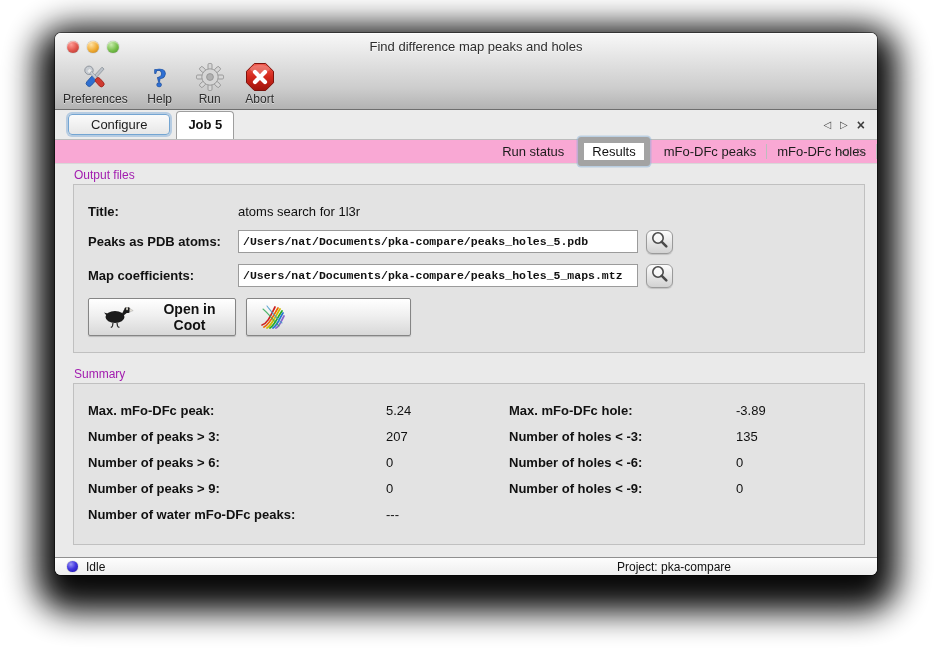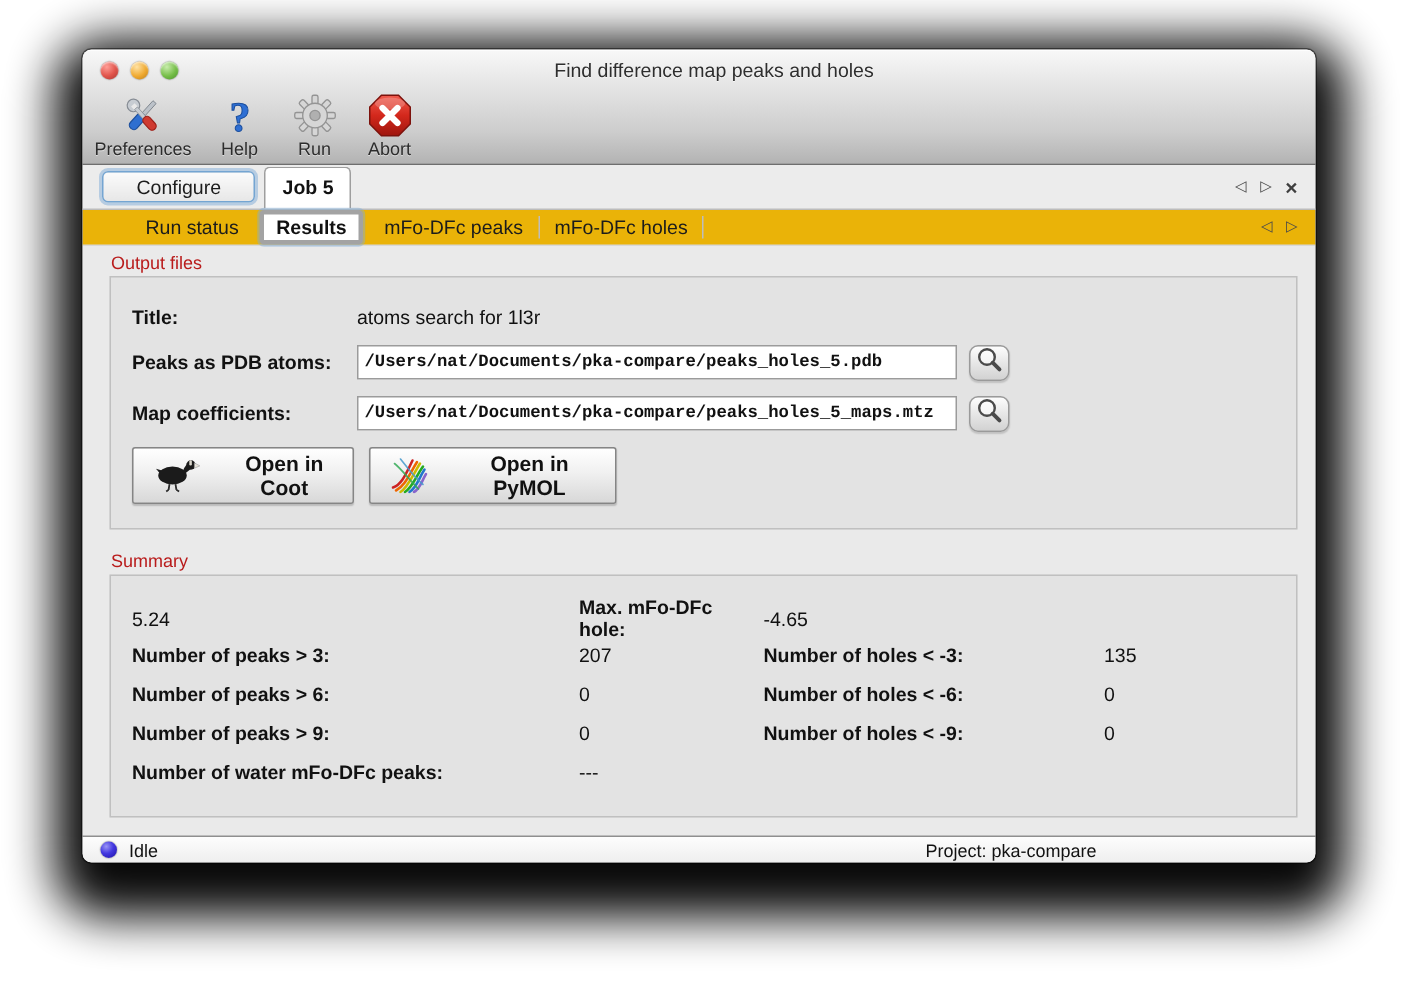--- a/index.html
+++ b/index.html
@@ -30,29 +30,29 @@
   .tabrow1{height:30px;background:#ececec;border-bottom:1px solid #bcbcbc;
            display:flex;align-items:center;padding-left:13px;position:relative;}
   .tab-configure{font-size:13px;color:#1c1c1c;padding:2px 22px;border:1px solid #74a5d2;border-radius:4px;
                  background:linear-gradient(#fbfbfb,#e7e7e7);box-shadow:0 0 0 2px rgba(128,172,216,.5);}
   .tab-job{font-size:13px;font-weight:bold;color:#111;background:#fff;border:1px solid #9e9e9e;border-bottom:none;
            border-radius:4px 4px 0 0;padding:5px 11px 7px;margin-left:6px;margin-bottom:-1px;}
   .row-controls{position:absolute;right:12px;top:0;bottom:0;display:flex;align-items:center;gap:9px;
                 color:#4a4a4a;}
   .arrow-glyph{font-size:10px;line-height:1;}
   .close-glyph{font-size:14px;font-weight:bold;line-height:1;color:#3e3e3e;}
-  .tabrow2{height:24px;background:#eab308;border-bottom:1px solid #d8d8d8;
-           display:flex;align-items:center;padding-left:32px;position:relative;}
+  .tabrow2{height:24px;background:#f9a8d4;border-bottom:1px solid #d8d8d8;
+           display:flex;align-items:center;padding-left:17px;position:relative;justify-content:flex-end;}
   .subtab{font-size:13px;color:#1c1c1c;padding:0 10px;}
-  .subtab-active{font-size:13px;font-weight:bold;color:#111;background:#fff;border:3px solid #a3a3a3;
+  .subtab-active{font-size:13px;font-weight:normal;color:#111;background:#fff;border:6px solid #a3a3a3;
                  border-radius:3px;box-shadow:0 0 0 1.5px rgba(128,172,216,.45);padding:1px 8px;margin:0 4px;}
   .vsep{width:1px;height:15px;background:#bdbdbd;}
   
   .content{height:393px;padding:4px 12px 0 18px;background:#eaeaea;}
-  .grouplabel{font-size:12px;color:#b91c1c;margin:0 0 2px 1px;line-height:14px;}
+  .grouplabel{font-size:12px;color:#a21caf;margin:0 0 2px 1px;line-height:14px;}
   .groupbox{border:1px solid #c0c0c0;border-radius:0;background:#e3e3e3;}
   .box-output{height:169px;padding:16px 0 0 14px;}
   .frow{display:flex;align-items:center;}
   .flabel{width:150px;font-size:13px;font-weight:bold;color:#111;flex:none;}
   .fvalue{font-size:13px;color:#111;}
   .row-title{margin-bottom:9px;height:20px;}
   .row-field{margin-bottom:11px;height:23px;}
   .pathinput{width:400px;height:23px;border:1px solid #9b9b9b;background:#fff;border-radius:0;
              font-family:"Liberation Mono","DejaVu Sans Mono",monospace;font-size:11.5px;font-weight:bold;
              color:#111;padding:1px 4px;outline:none;}
@@ -242,31 +242,31 @@
                   <path d="M10,25 C15,22 17,15 22,8" stroke="#22aa22"></path>
                   <path d="M13,25 C18,22 19,16 23,10" stroke="#2277cc"></path>
                   <path d="M16,25 C20,23 21,18 24,13" stroke="#8866cc"></path>
                 </g>
                 <g fill="none" stroke-width="1.1" stroke-linecap="round" opacity="0.85">
                   <path d="M3,6 C8,10 13,17 19,23" stroke="#33aa55"></path>
                   <path d="M7,3 C11,8 16,15 22,20" stroke="#4499cc"></path>
                 </g>
               </svg>
             </span>
-            <span>Open in PyMOL</span>
           </button>
         </div>
       </div>
 
       <div class="grouplabel label-summary">Summary</div>
       <div class="groupbox box-summary">
         <div class="srow">
+          <span class="slabel">Max. mFo-DFc peak:</span>
           <span class="sval">5.24</span>
           <span class="slabel">Max. mFo-DFc hole:</span>
-          <span class="sval">-4.65</span>
+          <span class="sval">-3.89</span>
         </div>
         <div class="srow">
           <span class="slabel">Number of peaks &gt; 3:</span>
           <span class="sval">207</span>
           <span class="slabel">Number of holes &lt; -3:</span>
           <span class="sval">135</span>
         </div>
         <div class="srow">
           <span class="slabel">Number of peaks &gt; 6:</span>
           <span class="sval">0</span>

